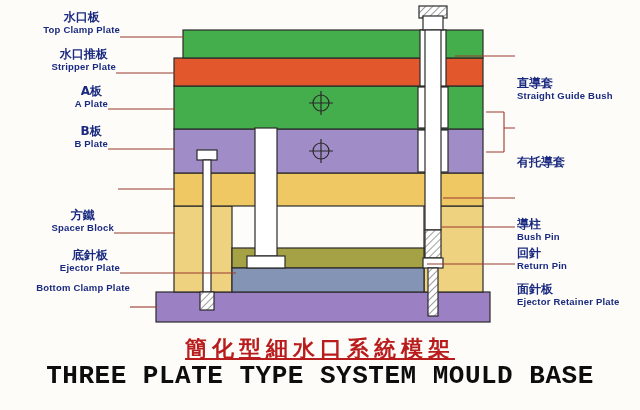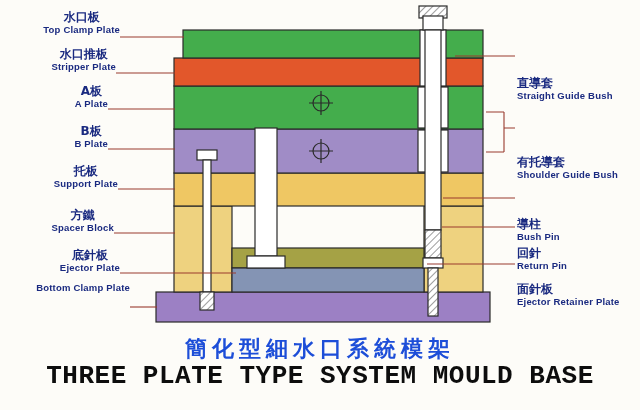--- a/index.html
+++ b/index.html
@@ -103,53 +103,48 @@
     <div class="en">Stripper Plate</div>
   </div>
   <div class="label left" style="top: 84px; right: 532px; color: rgb(26, 42, 128);">
     <div class="zh">A板</div>
     <div class="en">A Plate</div>
   </div>
   <div class="label left" style="top: 124px; right: 532px; color: rgb(26, 42, 128);">
     <div class="zh">B板</div>
     <div class="en">B Plate</div>
   </div>
-  <div class="label left" style="top: 164px; right: 522px; color: rgb(26, 42, 128);">
-    <div class="zh">托板</div>
-    <div class="en">Support Plate</div>
-  </div>
   <div class="label left" style="top: 208px; right: 526px; color: rgb(26, 42, 128);">
     <div class="zh">方鐵</div>
     <div class="en">Spacer Block</div>
   </div>
   <div class="label left" style="top: 248px; right: 520px; color: rgb(26, 42, 128);">
     <div class="zh">底針板</div>
     <div class="en">Ejector Plate</div>
   </div>
   <div class="label left" style="top: 282px; right: 510px; color: rgb(26, 42, 128);">
     <div class="en">Bottom Clamp Plate</div>
   </div>
 
   <div class="label right" style="top: 40px; left: 517px; color: rgb(26, 42, 128);">
     <div class="zh">直導套</div>
     <div class="en">Straight Guide Bush</div>
   </div>
   <div class="label right" style="top: 119px; left: 517px; color: rgb(26, 42, 128);">
     <div class="zh">有托導套</div>
-    <div class="en">Shoulder Guide Bush</div>
   </div>
   <div class="label right" style="top: 181px; left: 517px; color: rgb(26, 42, 128);">
     <div class="zh">導柱</div>
     <div class="en">Bush Pin</div>
   </div>
   <div class="label right" style="top: 210px; left: 517px; color: rgb(26, 42, 128);">
     <div class="zh">回針</div>
     <div class="en">Return Pin</div>
   </div>
   <div class="label right" style="top: 246px; left: 517px; color: rgb(26, 42, 128);">
     <div class="zh">面針板</div>
     <div class="en">Ejector Retainer Plate</div>
   </div>
 
-  <div class="title-zh" style="color: #1d4ed8;">簡化型細水口系統模架</div>
+  <div class="title-zh" style="color: #b91c1c; text-decoration: underline;">簡化型細水口系統模架</div>
   <div class="title-en" style="color: rgb(13, 13, 13); font-family: Liberation Mono, monospace;">THREE PLATE TYPE SYSTEM MOULD BASE</div>
 
 </div>
 
 </body></html>

